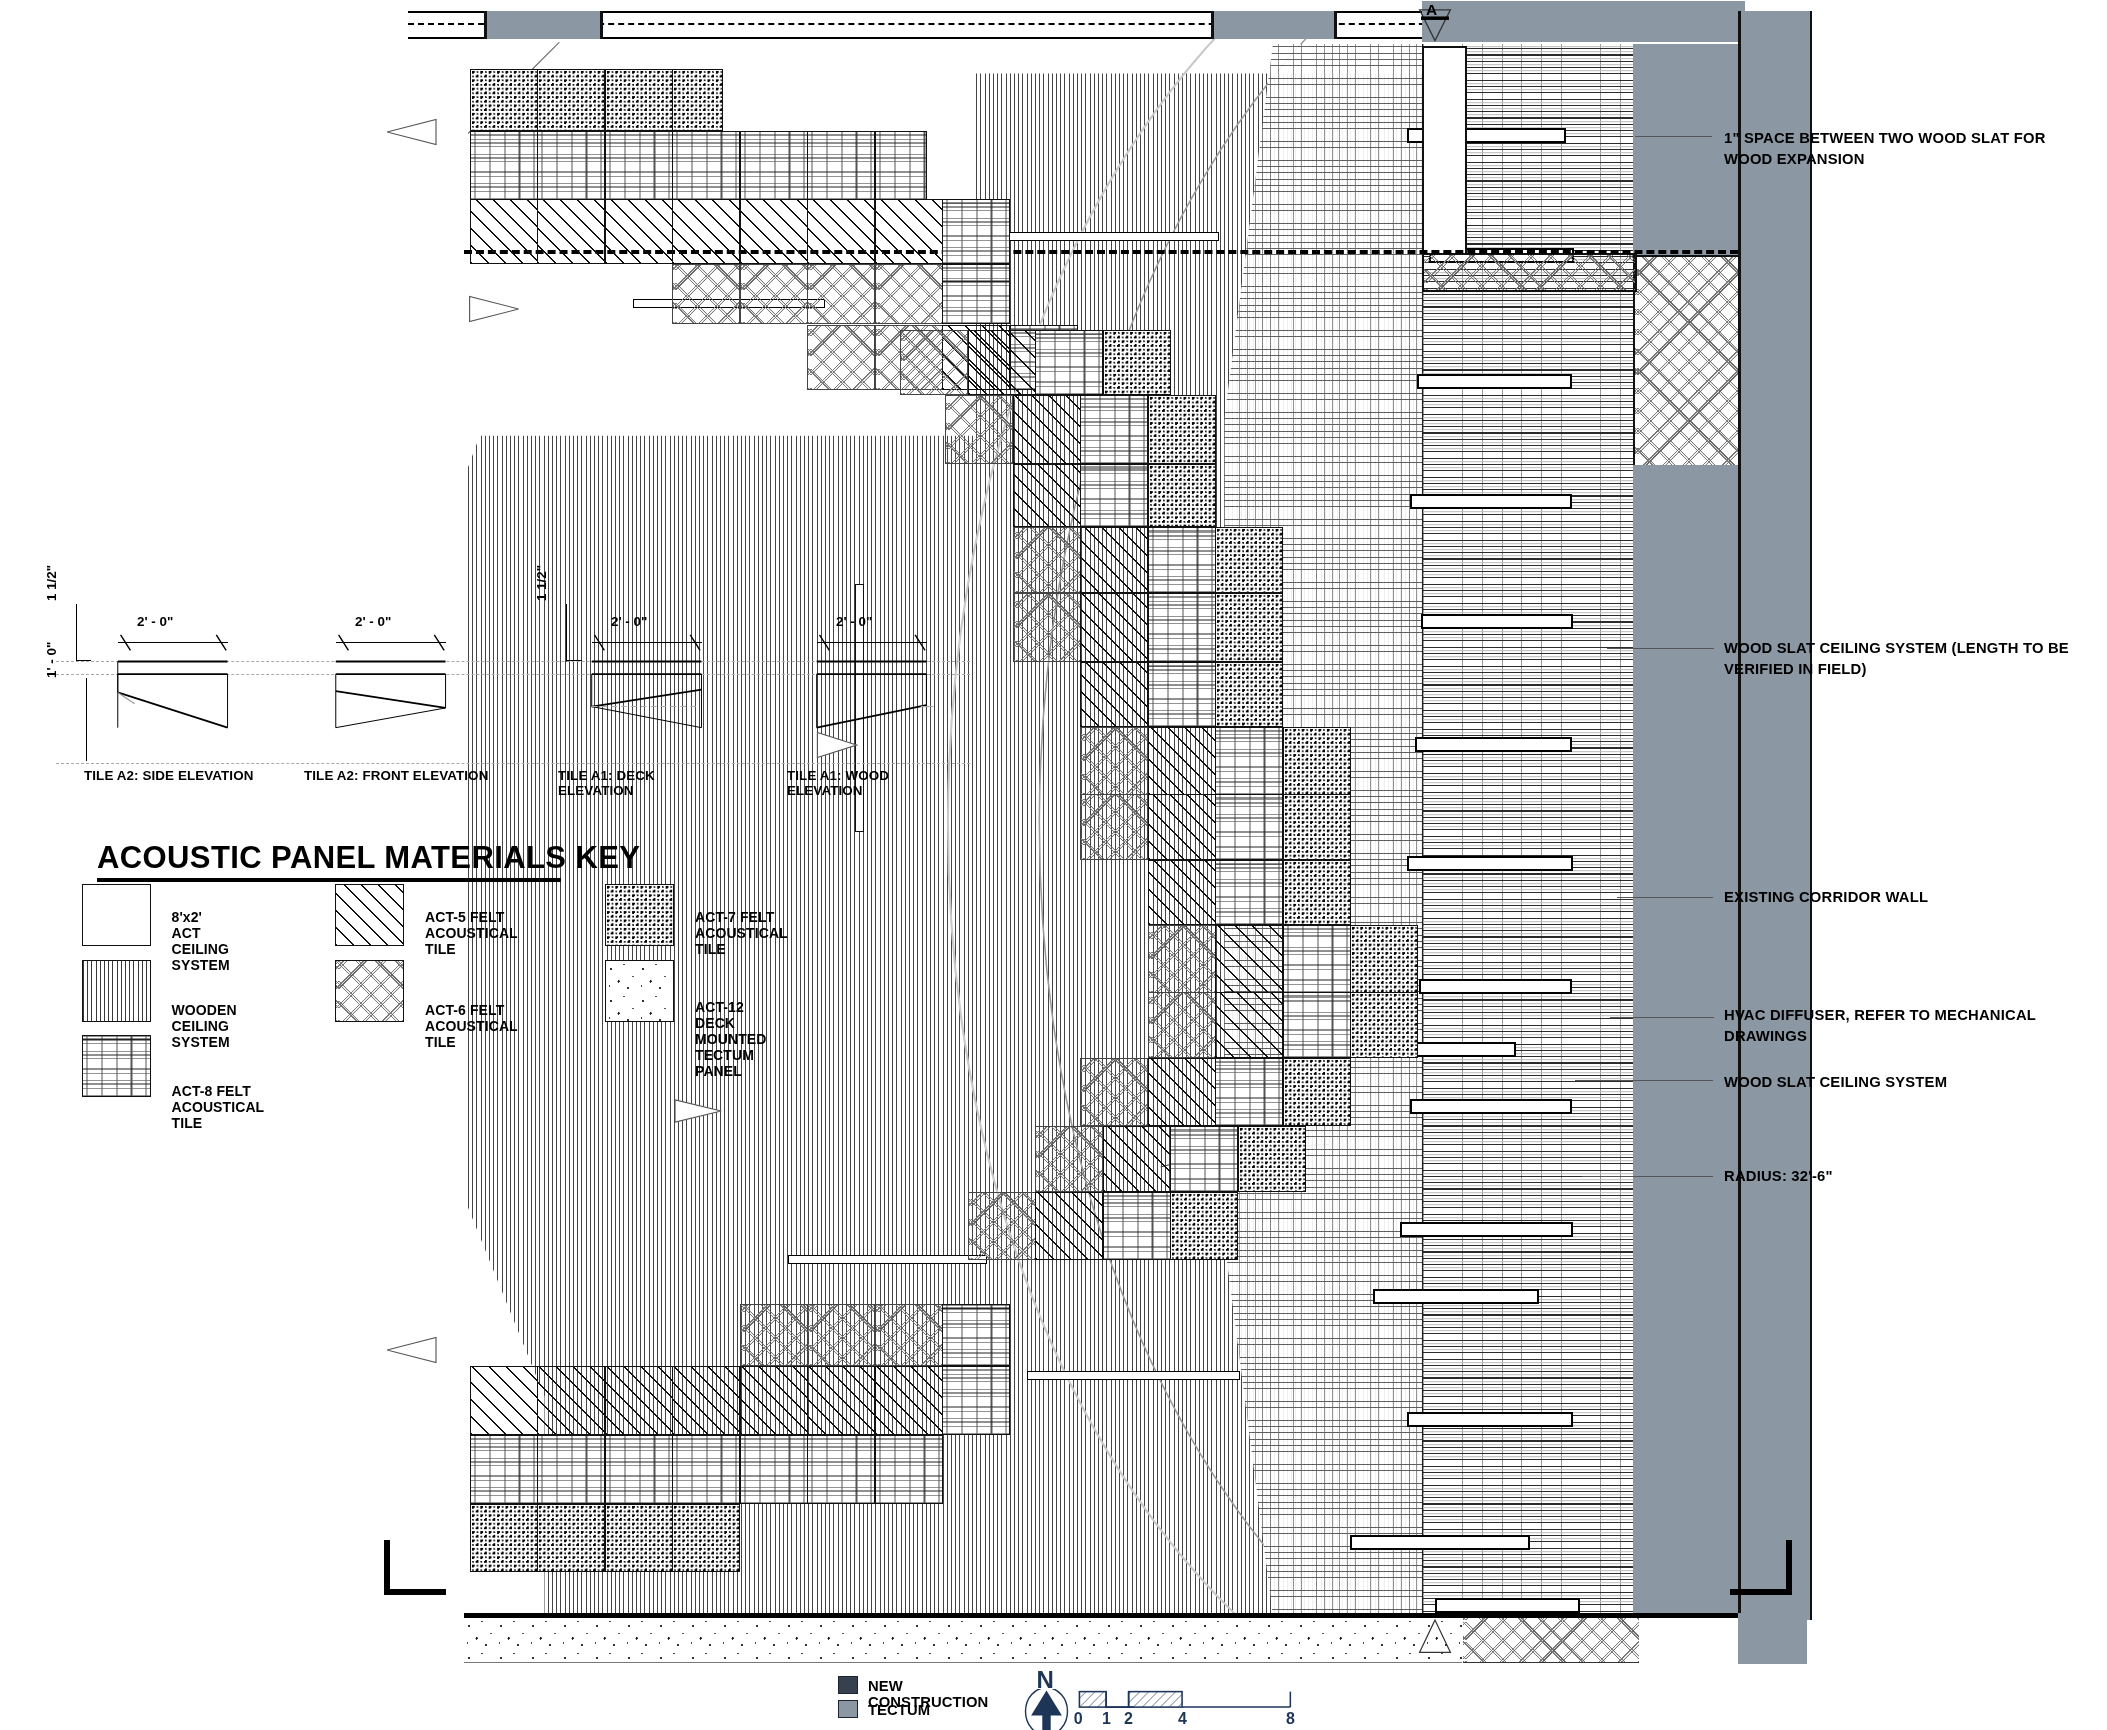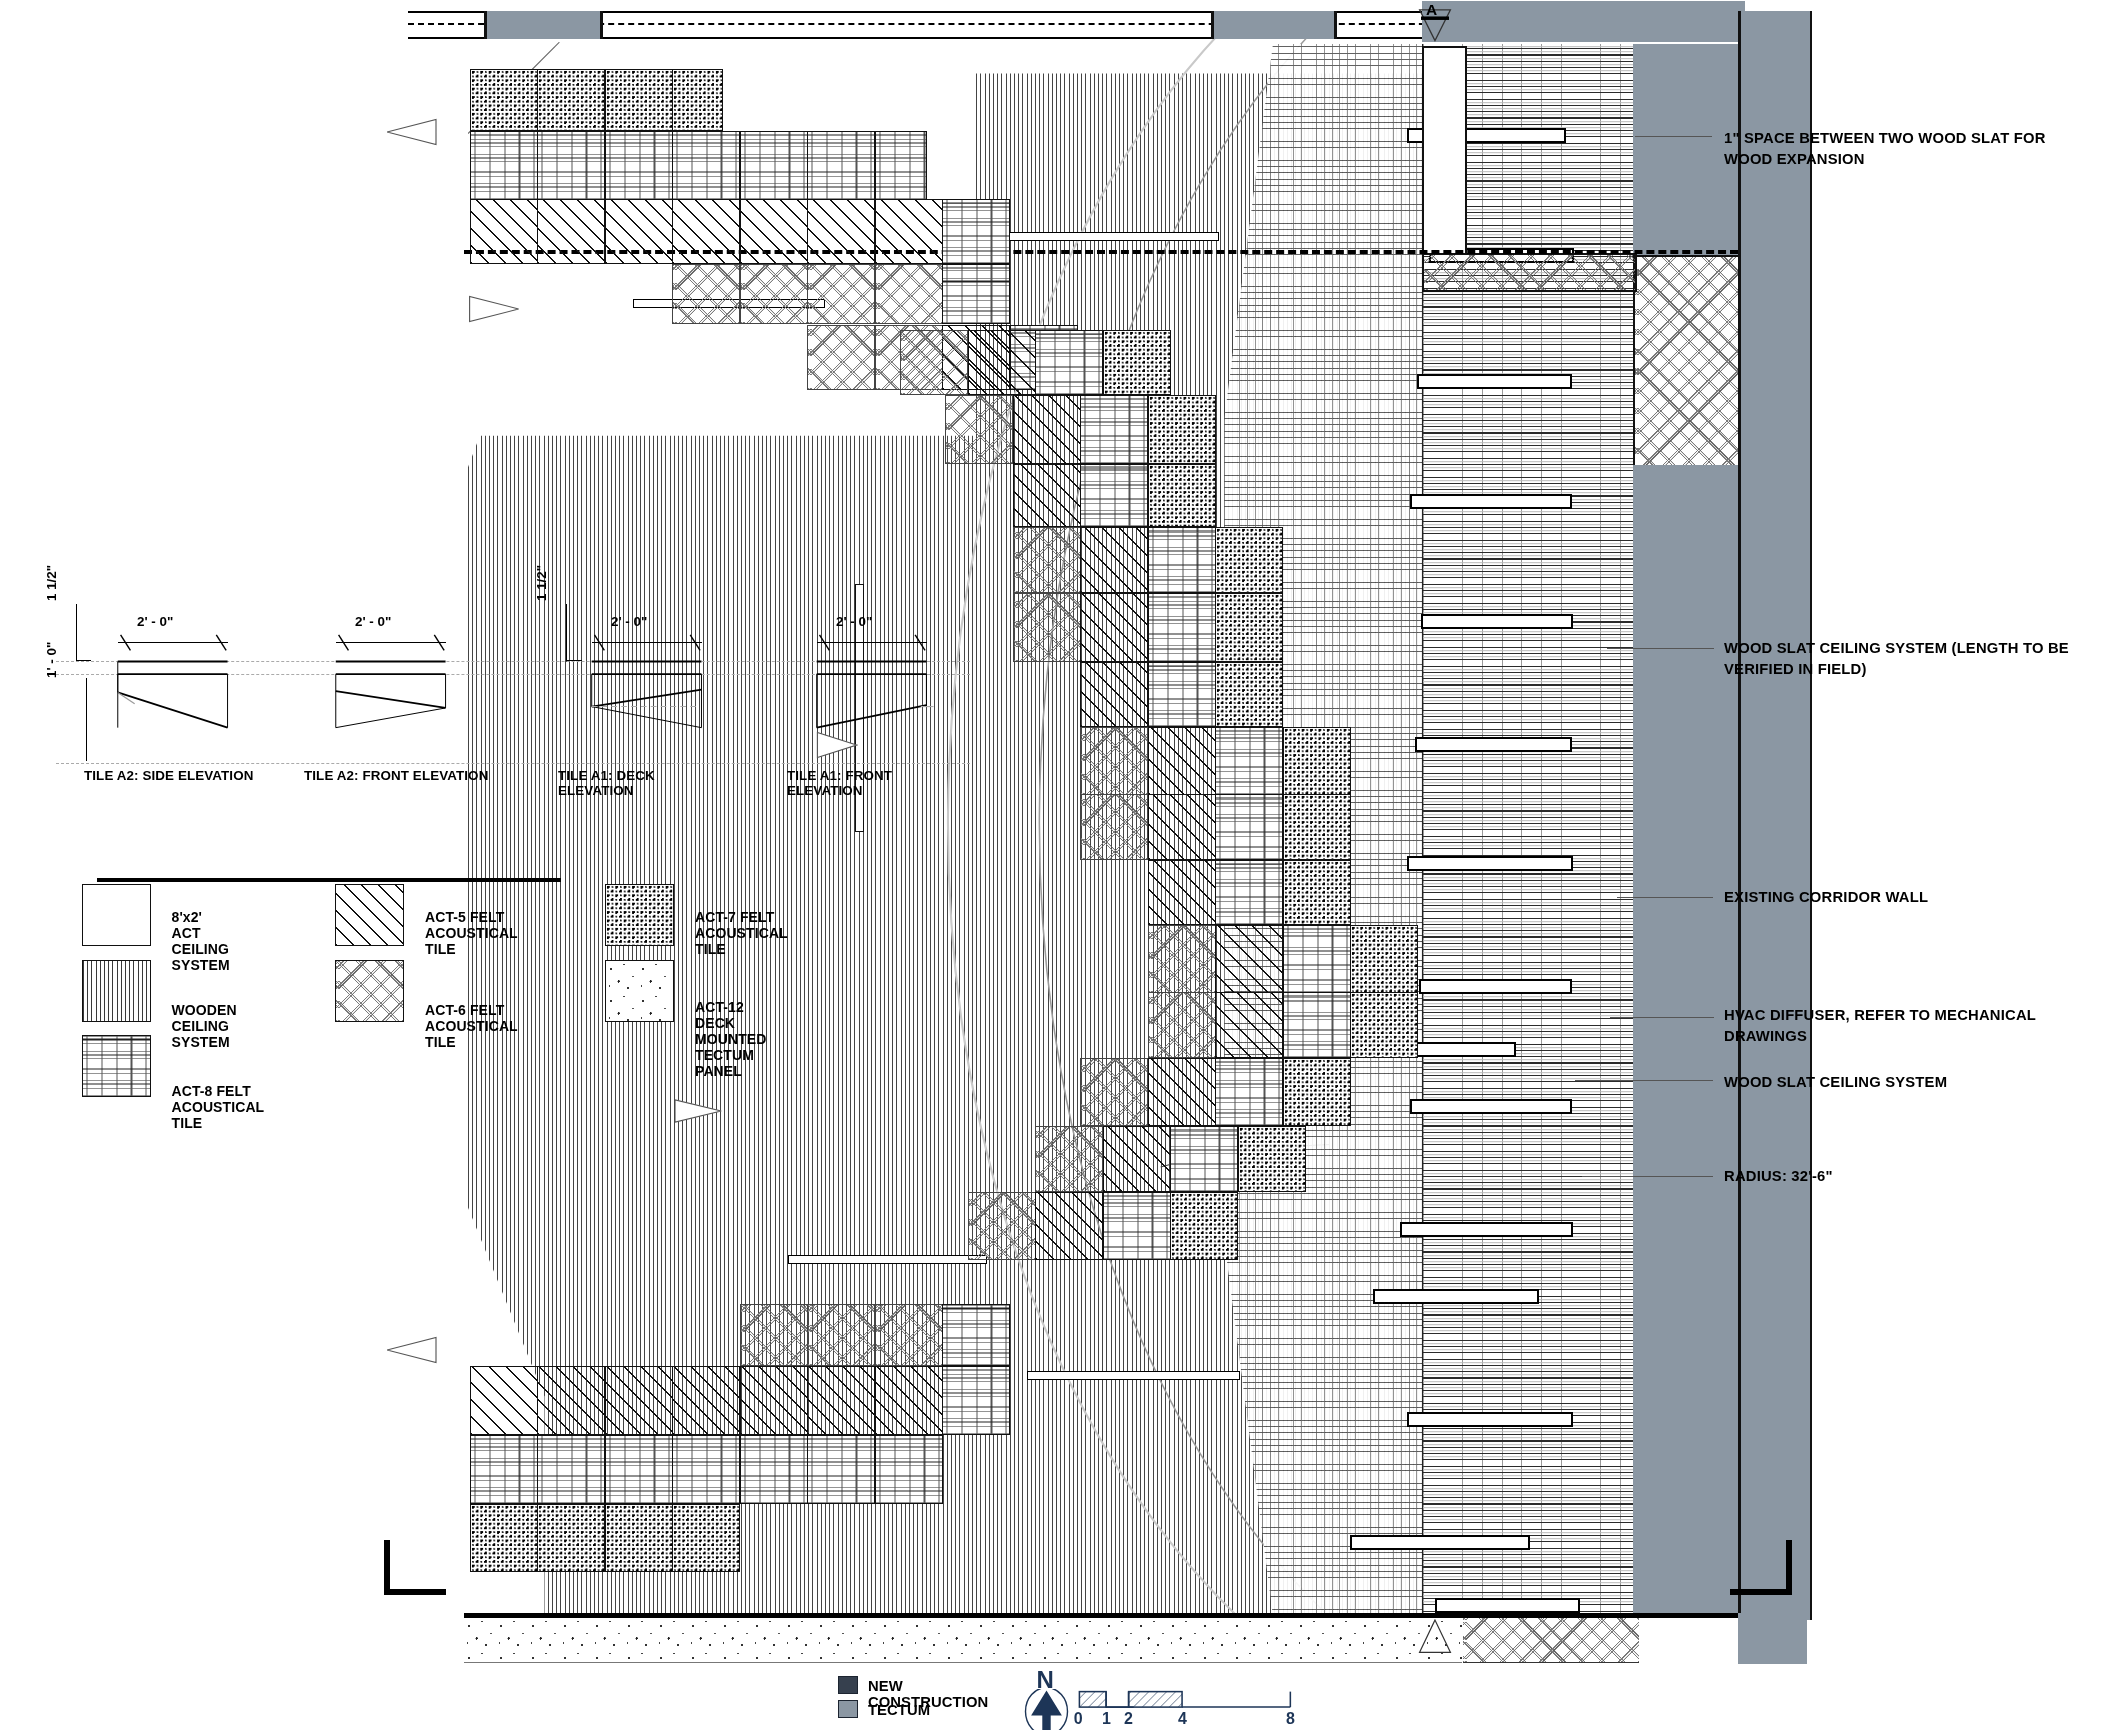--- a/index.html
+++ b/index.html
@@ -492,26 +492,27 @@
       <svg class="abs" style="left:0;top:0;" width="204" height="190" viewBox="0 0 290 270">
         <line x1="86" y1="48" x2="100" y2="70" stroke="#000" stroke-width="2"></line>
         <line x1="222" y1="48" x2="236" y2="70" stroke="#000" stroke-width="2"></line>
         <line x1="82" y1="86" x2="238" y2="86" stroke="#000" stroke-width="2.6"></line>
         <line x1="82" y1="104" x2="238" y2="104" stroke="#000" stroke-width="2.6"></line>
         <line x1="82" y1="104" x2="82" y2="180" stroke="#000" stroke-width="1.4"></line>
         <line x1="238" y1="104" x2="238" y2="150" stroke="#000" stroke-width="1.4"></line>
         <line x1="82" y1="180" x2="238" y2="148" stroke="#000" stroke-width="2.6"></line>
         <line x1="230" y1="150" x2="248" y2="150" stroke="#aaa" stroke-width="1.6"></line>
       </svg>
-      <div class="elev-cap abs" style="left:28px;top:167px;">TILE A1: FRONT ELEVATION</div>
+      <div class="elev-cap abs" style="left:28px;top:167px;">TILE A1: WOOD ELEVATION</div>
     </div>
   </div>
 
   <div class="abs" style="left:97px;top:840px;width:865px;height:281px;">
 
+    <div class="key-title" style="position:absolute;left:0px;top:0px;">ACOUSTIC PANEL MATERIALS KEY</div>
     <div class="key-rule" style="position:absolute;left:0px;top:38px;width:464px;"></div>
 
     <div class="abs" style="left:-15.5px;top:44px;">
       <div class="key-sw pat-act2" style="position:absolute;left:0;top:0;width:69px;height:62px;"></div>
       <div class="key-label" style="position:absolute;left:90px;top:25px;">8'x2' ACT CEILING SYSTEM</div>
     </div>
     <div class="abs" style="left:-15.5px;top:120px;">
       <div class="key-sw pat-wood" style="position:absolute;left:0;top:0;width:69px;height:62px;"></div>
       <div class="key-label" style="position:absolute;left:90px;top:42px;">WOODEN CEILING SYSTEM</div>
     </div>

